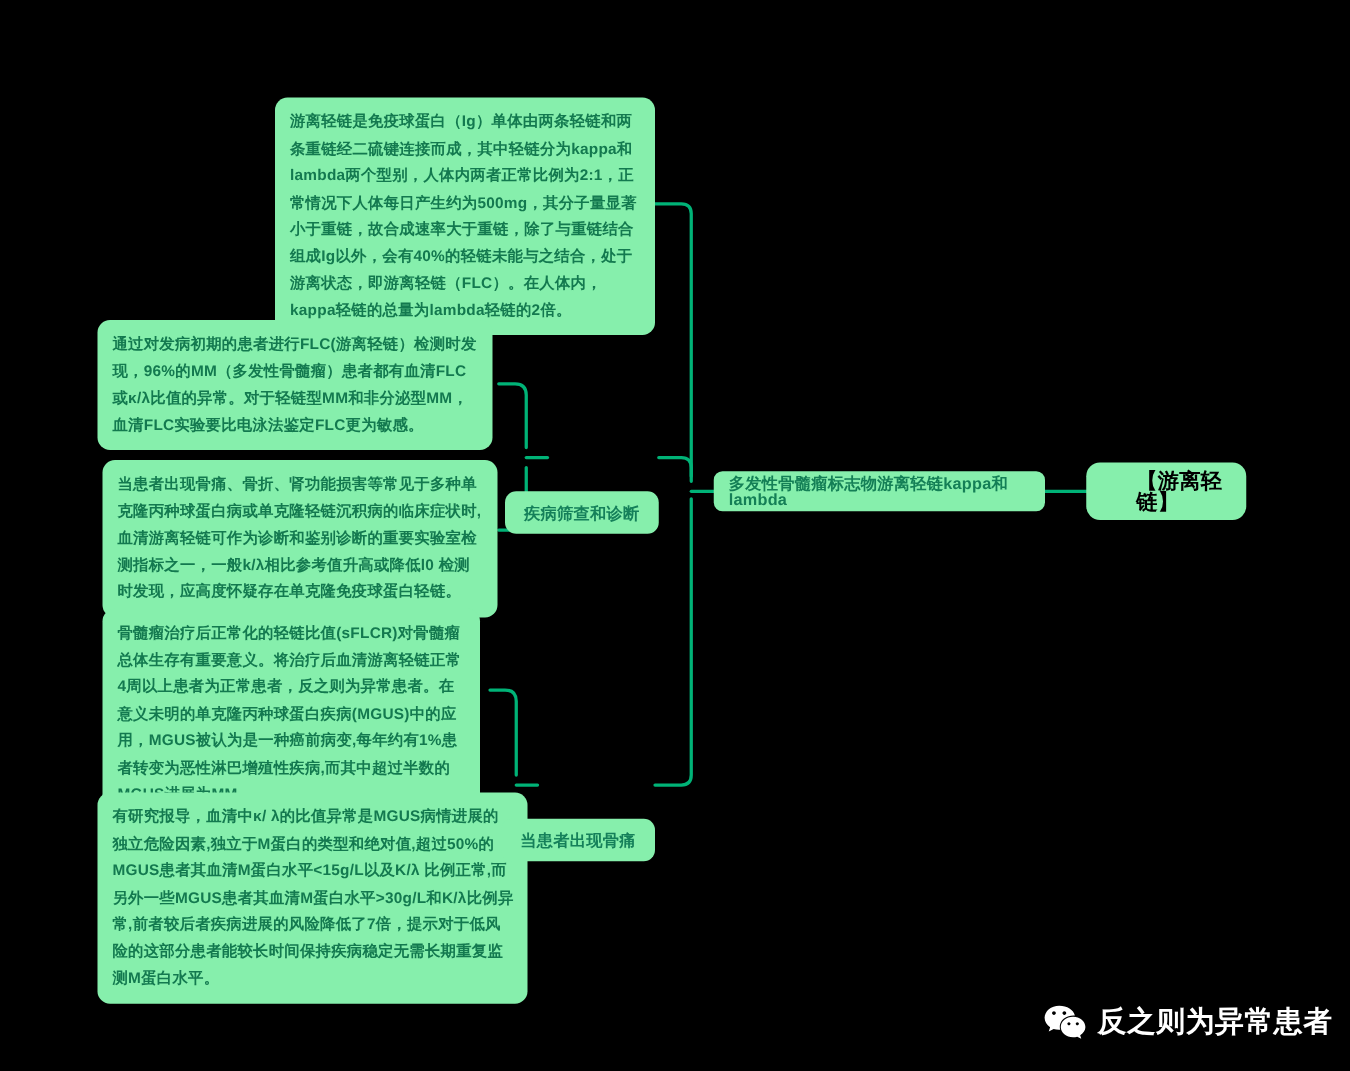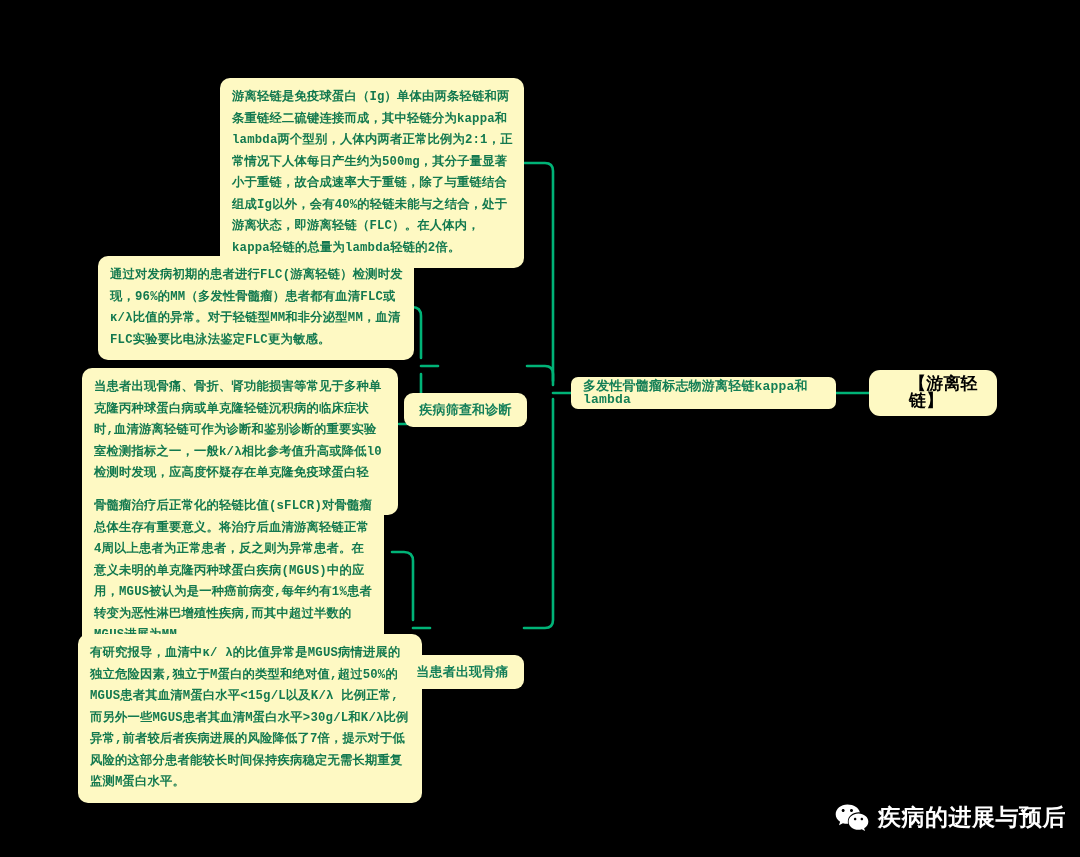--- a/index.html
+++ b/index.html
@@ -29,26 +29,25 @@
     top: 0;
     width: 1080px;
     height: 857px;
     pointer-events: none;
   }
 
   
   .node {
     position: absolute;
     box-sizing: border-box;
-    background: #fef9c3;
+    background: #86efac;
     border-radius: 10px;
     color: #0a6b4a;
     font-weight: 700;
     letter-spacing: 0.2px;
-    font-family: Liberation Mono, monospace;
   }
 
   
   .leaf {
     padding: 9px 11px 9px 12px;
     font-size: 12.3px;
     line-height: 21.5px;
     text-align: left;
     color: #13794f;
   }
@@ -134,21 +133,21 @@
       <path d="M 524 628 H 545 Q 553 628 553 620 V 399"></path>
 
       <path d="M 553 393 H 572"></path>
 
       <path d="M 836 393 H 870"></path>
     </g>
   </svg>
 
   <div class="node leaf" style="left:220px; top:78px; width:304px;">游离轻链是免疫球蛋白（Ig）单体由两条轻链和两条重链经二硫键连接而成，其中轻链分为kappa和lambda两个型别，人体内两者正常比例为2:1，正常情况下人体每日产生约为500mg，其分子量显著小于重链，故合成速率大于重链，除了与重链结合组成Ig以外，会有40%的轻链未能与之结合，处于游离状态，即游离轻链（FLC）。在人体内，kappa轻链的总量为lambda轻链的2倍。</div>
 
-  <div class="node leaf" style="left:98px; top:256px; width:316px;">通过对发病初期的患者进行FLC(游离轻链）检测时发现，96%的MM（多发性骨髓瘤）患者都有血清FLC或κ/λ比值的异常。对于轻链型MM和非分泌型MM，血清FLC实验要比电泳法鉴定FLC更为敏感。</div>
+  <div class="node leaf" style="left:78px; top:256px; width:316px;">通过对发病初期的患者进行FLC(游离轻链）检测时发现，96%的MM（多发性骨髓瘤）患者都有血清FLC或κ/λ比值的异常。对于轻链型MM和非分泌型MM，血清FLC实验要比电泳法鉴定FLC更为敏感。</div>
 
   <div class="node leaf" style="left:82px; top:368px; width:316px;">当患者出现骨痛、骨折、肾功能损害等常见于多种单克隆丙种球蛋白病或单克隆轻链沉积病的临床症状时,血清游离轻链可作为诊断和鉴别诊断的重要实验室检测指标之一，一般k/λ相比参考值升高或降低l0 检测时发现，应高度怀疑存在单克隆免疫球蛋白轻链。</div>
 
   <div class="node leaf" style="left:82px; top:487px; width:302px;">骨髓瘤治疗后正常化的轻链比值(sFLCR)对骨髓瘤总体生存有重要意义。将治疗后血清游离轻链正常4周以上患者为正常患者，反之则为异常患者。在意义未明的单克隆丙种球蛋白疾病(MGUS)中的应用，MGUS被认为是一种癌前病变,每年约有1%患者转变为恶性淋巴增殖性疾病,而其中超过半数的MGUS进展为MM。</div>
 
   <div class="node leaf" style="left:78px; top:634px; width:344px;">有研究报导，血清中κ/ λ的比值异常是MGUS病情进展的独立危险因素,独立于M蛋白的类型和绝对值,超过50%的MGUS患者其血清M蛋白水平&lt;15g/L以及K/λ 比例正常,而另外一些MGUS患者其血清M蛋白水平&gt;30g/L和K/λ比例异常,前者较后者疾病进展的风险降低了7倍，提示对于低风险的这部分患者能较长时间保持疾病稳定无需长期重复监测M蛋白水平。</div>
 
   <div class="node branch" style="left:404px; top:349px; width:123px; height:34px;">疾病筛查和诊断</div>
 
   <div class="node branch" style="left:401px; top:611px; width:123px; height:34px;">当患者出现骨痛</div>
@@ -157,16 +156,16 @@
 
   <div class="node root" style="left:869px; top:370px; width:128px; height:46px;">【游离轻链】</div>
 
   <div id="watermark">
     <span class="wm-icon-wrap">
       <svg class="wm-icon" viewBox="0 0 40 34" fill="#ffffff" aria-hidden="true">
         <path d="M14.6 1.2C6.9 1.2 0.8 6.3 0.8 12.6c0 3.6 2 6.8 5.2 8.9l-1.3 4 4.6-2.3c1.6 0.4 3.2 0.7 4.9 0.7 0.4 0 0.9 0 1.3-0.1-0.3-0.9-0.4-1.8-0.4-2.8 0-5.9 5.7-10.7 12.8-10.7 0.5 0 0.9 0 1.4 0.1C28.1 5.1 22 1.2 14.6 1.2z M9.6 9.9c-1 0-1.8-0.8-1.8-1.8s0.8-1.8 1.8-1.8 1.8 0.8 1.8 1.8S10.6 9.9 9.6 9.9z M19.4 9.9c-1 0-1.8-0.8-1.8-1.8s0.8-1.8 1.8-1.8 1.8 0.8 1.8 1.8S20.4 9.9 19.4 9.9z"></path>
         <path d="M39.2 21.3c0-5.3-5.2-9.6-11.6-9.6s-11.6 4.3-11.6 9.6 5.2 9.6 11.6 9.6c1.4 0 2.7-0.2 3.9-0.6l3.8 2-1-3.3C37.3 27.2 39.2 24.4 39.2 21.3z M23.7 19.7c-0.8 0-1.5-0.7-1.5-1.5s0.7-1.5 1.5-1.5 1.5 0.7 1.5 1.5S24.5 19.7 23.7 19.7z M31.6 19.7c-0.8 0-1.5-0.7-1.5-1.5s0.7-1.5 1.5-1.5 1.5 0.7 1.5 1.5S32.4 19.7 31.6 19.7z"></path>
       </svg>
     </span>
-    <span class="wm-label">疾病的进展与预后</span>
+    <span class="wm-label">反之则为异常患者</span>
   </div>
 
 </div>
 
 </body></html>

